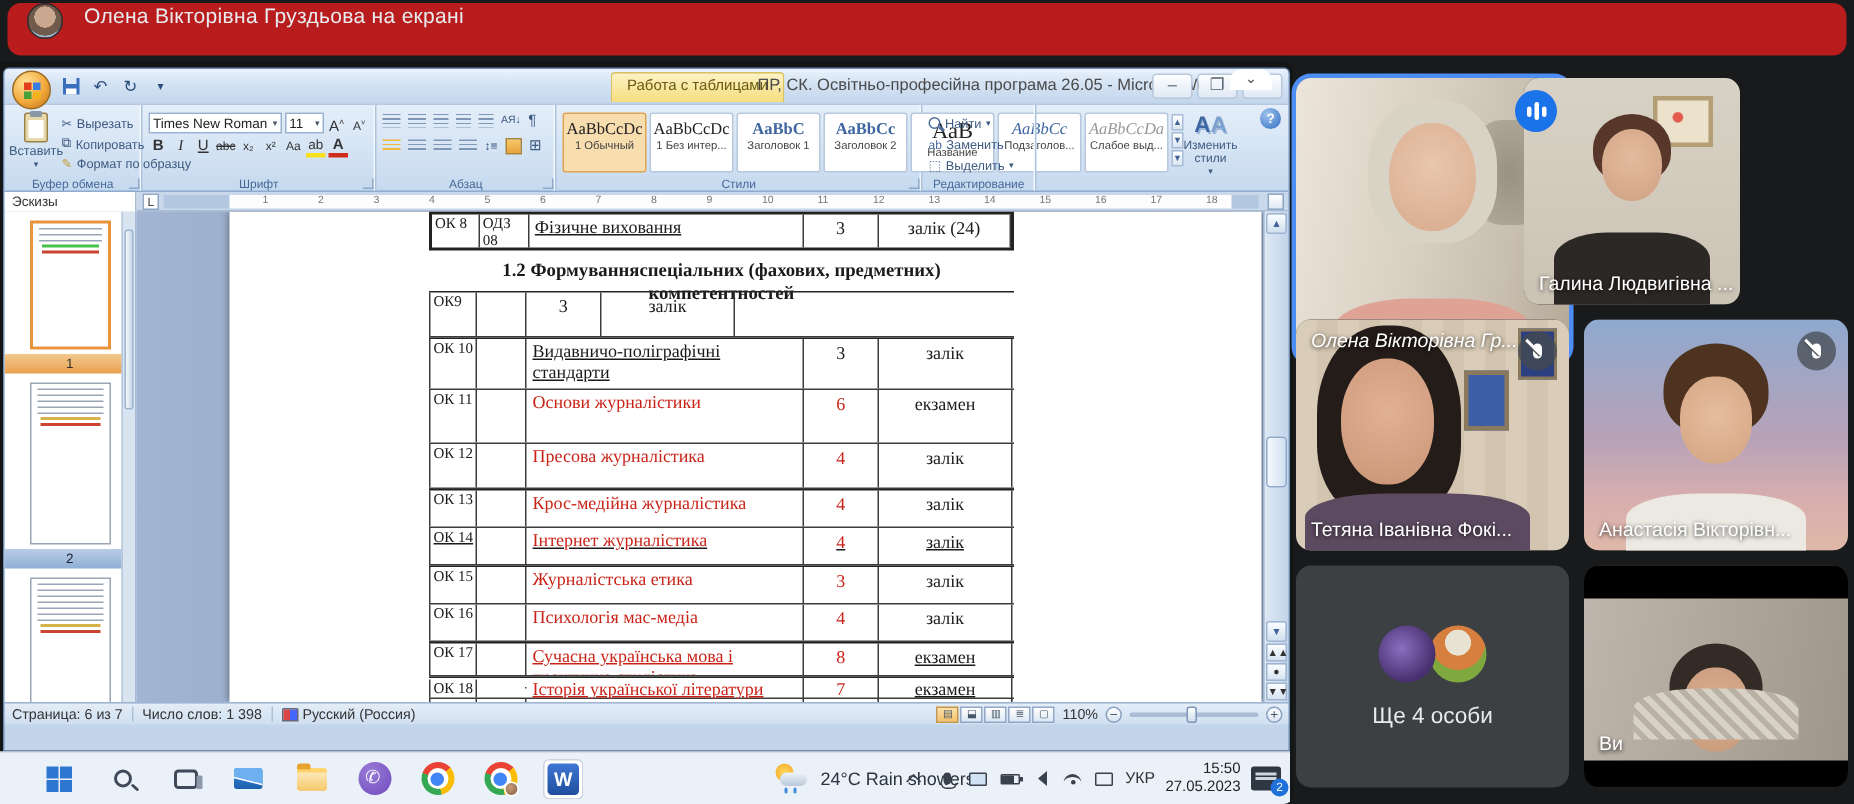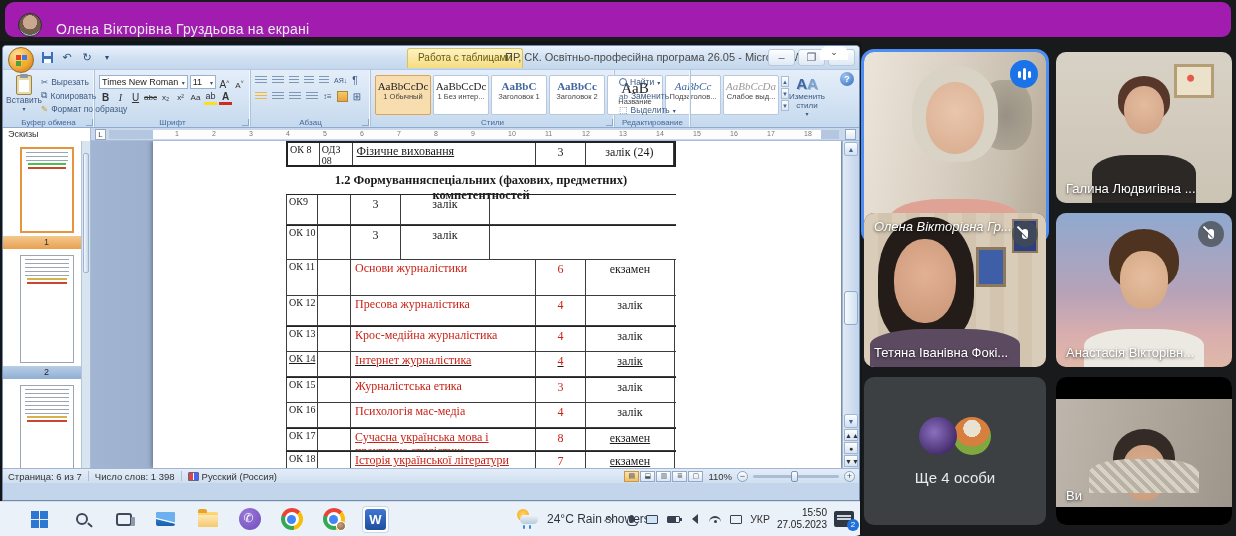--- a/index.html
+++ b/index.html
@@ -1,20 +1,20 @@
 <!DOCTYPE html>
 <html><head>
 <meta charset="utf-8">
 <style>
   * { box-sizing: border-box; margin: 0; padding: 0; }
   html,body { width:1236px; height:536px; overflow:hidden; background:#1a1b1d; font-family:"Liberation Sans",sans-serif; }
 
   
   #stage { position:relative; width:1236px; height:536px; background:#191a1c; }
-  #top-banner { position:absolute; left:5px; top:2px; width:1226px; height:35px; background:#a21caf; border-radius:9px; display:flex; align-items:flex-end; }
+  #top-banner { position:absolute; left:5px; top:2px; width:1226px; height:35px; background:#b91c1c; border-radius:9px; display:flex; align-items:flex-start; }
   #banner-avatar { width:24px; height:24px; border-radius:50%; margin-left:13px; background:radial-gradient(circle at 50% 38%, #caa88f 0 40%, #6f5a4c 41% 70%, #9db3c8 71%); border:1px solid #2b2d2f; }
   #banner-text { color:#e8eaed; font-size:14px; margin-left:14px; letter-spacing:.2px; }
   #collapse-pill { position:absolute; left:820px; top:46px; width:28px; height:14px; background:#fff; border-radius:8px 8px 0 0; color:#444; font-size:9px; text-align:center; line-height:12px; z-index:60; }
 
   
   #share { position:absolute; left:0; top:41px; width:862px; height:495px; background:#141517; border-radius:0 6px 6px 0; overflow:hidden; }
 
   
   #word { position:absolute; left:2px; top:4px; width:858px; height:456px; background:#c3d5eb; border:1px solid #6d8cb0; border-radius:4px 4px 0 0; overflow:hidden; }
   #titlebar { position:relative; height:24px; background:linear-gradient(#eaf2fc,#d3e2f3 45%,#c3d7ec); border-bottom:1px solid #b5c9e0; }
@@ -488,20 +488,21 @@
                 <div class="trow sect-row" style="height: 27px; border-bottom: none;">1.2 Формуванняспеціальних (фахових, предметних) компетентностей</div>
                 <div class="trow thick" style="height: 31px;">
                   <div class="tcell c-code">ОК9</div>
                   <div class="tcell c-code2"></div>
                   <div class="tcell c-cred">3</div>
                   <div class="c-exam">залік</div>
                 </div>
                 <div class="trow thick" style="height: 35px;">
                   <div class="tcell c-code">ОК 10</div>
                   <div class="tcell c-code2"></div>
+                  <div class="tcell c-name und">Видавничо-поліграфічні стандарти</div>
                   <div class="tcell c-cred">3</div>
                   <div class="c-exam">залік</div>
                 </div>
                 <div class="trow" style="height: 36px;">
                   <div class="tcell c-code">ОК 11</div>
                   <div class="tcell c-code2"></div>
                   <div class="tcell c-name red">Основи журналістики</div>
                   <div class="tcell c-cred red">6</div>
                   <div class="c-exam">екзамен</div>
                 </div>
@@ -540,21 +541,21 @@
                   <div class="tcell c-cred red">4</div>
                   <div class="c-exam">залік</div>
                 </div>
                 <div class="trow thick" style="height: 23px;">
                   <div class="tcell c-code">ОК 17</div>
                   <div class="tcell c-code2"></div>
                   <div class="tcell c-name red und">Сучасна українська мова і практична стилістика</div>
                   <div class="tcell c-cred red">8</div>
                   <div class="c-exam und">екзамен</div>
                 </div>
-                <div class="trow thick" style="height: 31px;">
+                <div class="trow thick" style="height: 15px; align-items: center;">
                   <div class="tcell c-code">ОК 18</div>
                   <div class="tcell c-code2"></div>
                   <div class="tcell c-name red und">Історія української літератури</div>
                   <div class="tcell c-cred red">7</div>
                   <div class="c-exam und">екзамен</div>
                 </div>
                 <div class="trow" style="height: 16px;">
                   <div class="tcell c-code">ОК 19</div>
                   <div class="tcell c-code2"></div>
                   <div class="tcell c-name red und">Історія світової літератури</div>
@@ -680,21 +681,21 @@
           <div class="face"></div>
           <div class="body"></div>
         </div>
         <div class="speak-ind">
           <i style="height: 7px;"></i>
           <i style="height: 12px;"></i>
           <i style="height: 7px;"></i>
         </div>
         <div class="pname">Олена Вікторівна Гр...</div>
       </div>
-      <div class="tile" style="left: 1056px; top: 52px; width: 176px; height: 151px;">
+      <div class="tile" style="left: 1016px; top: 52px; width: 144px; height: 151px;">
         <div class="vid v-halyna">
           <div class="frame"></div>
           <div class="hair"></div>
           <div class="face"></div>
           <div class="body"></div>
         </div>
         <div class="pname">Галина Людвигівна ...</div>
       </div>
       <div class="tile" style="left: 864px; top: 213px; width: 182px; height: 154px;">
         <div class="vid v-tetiana">

